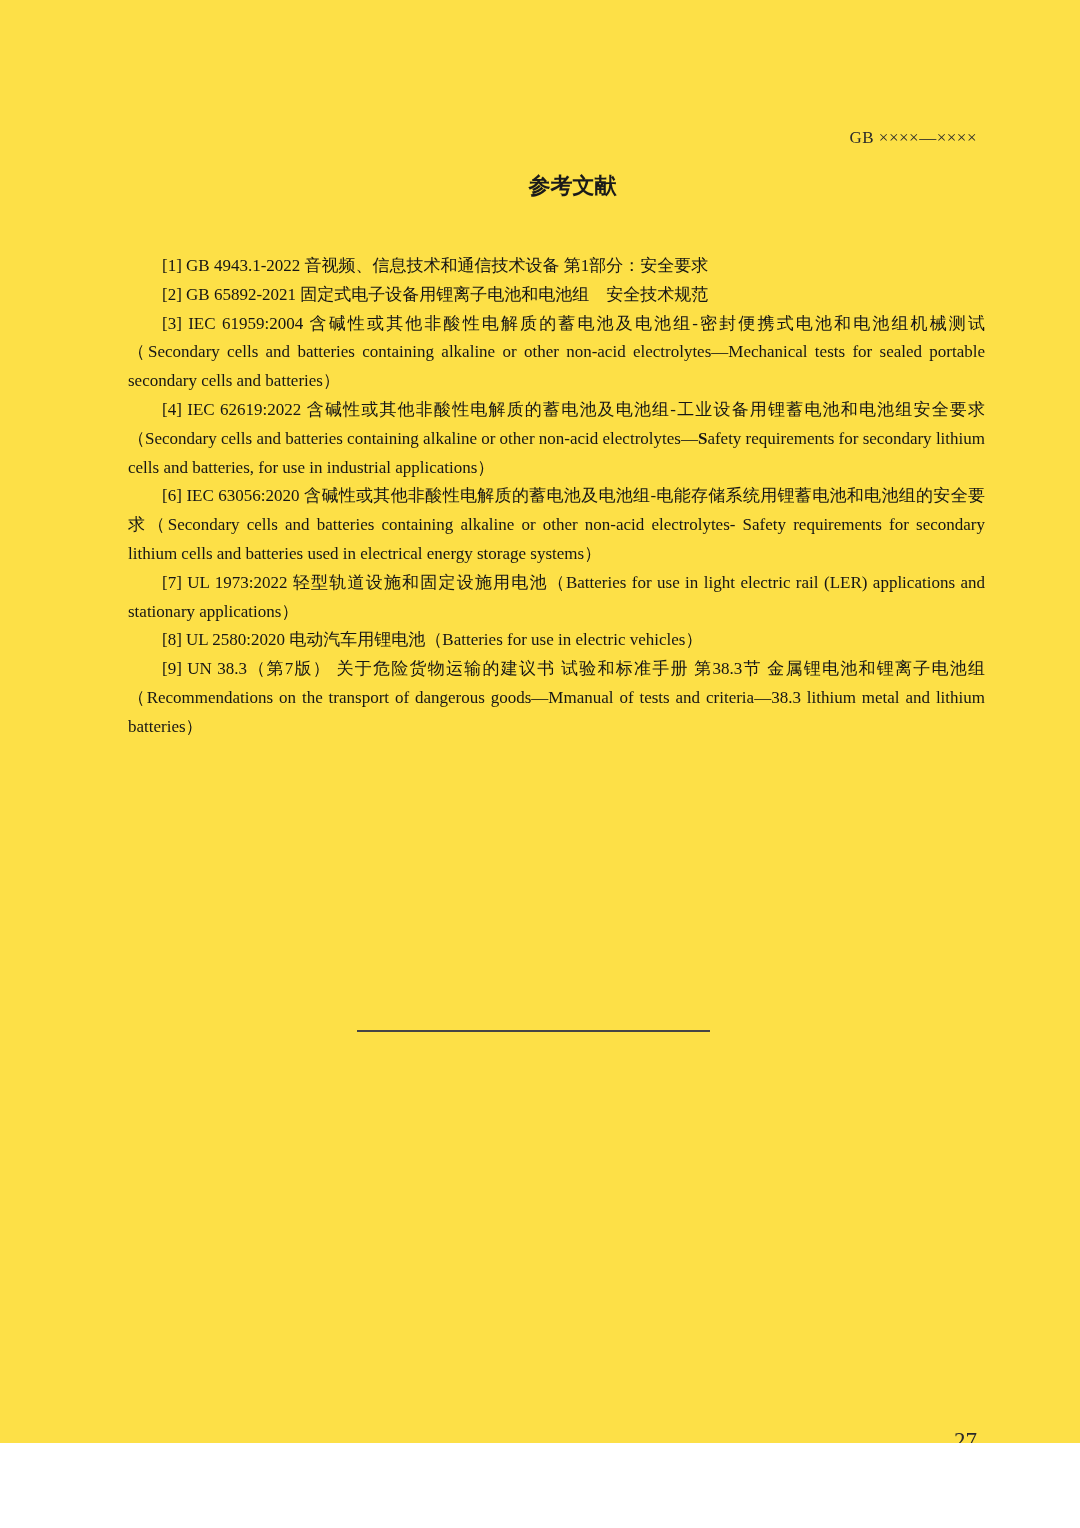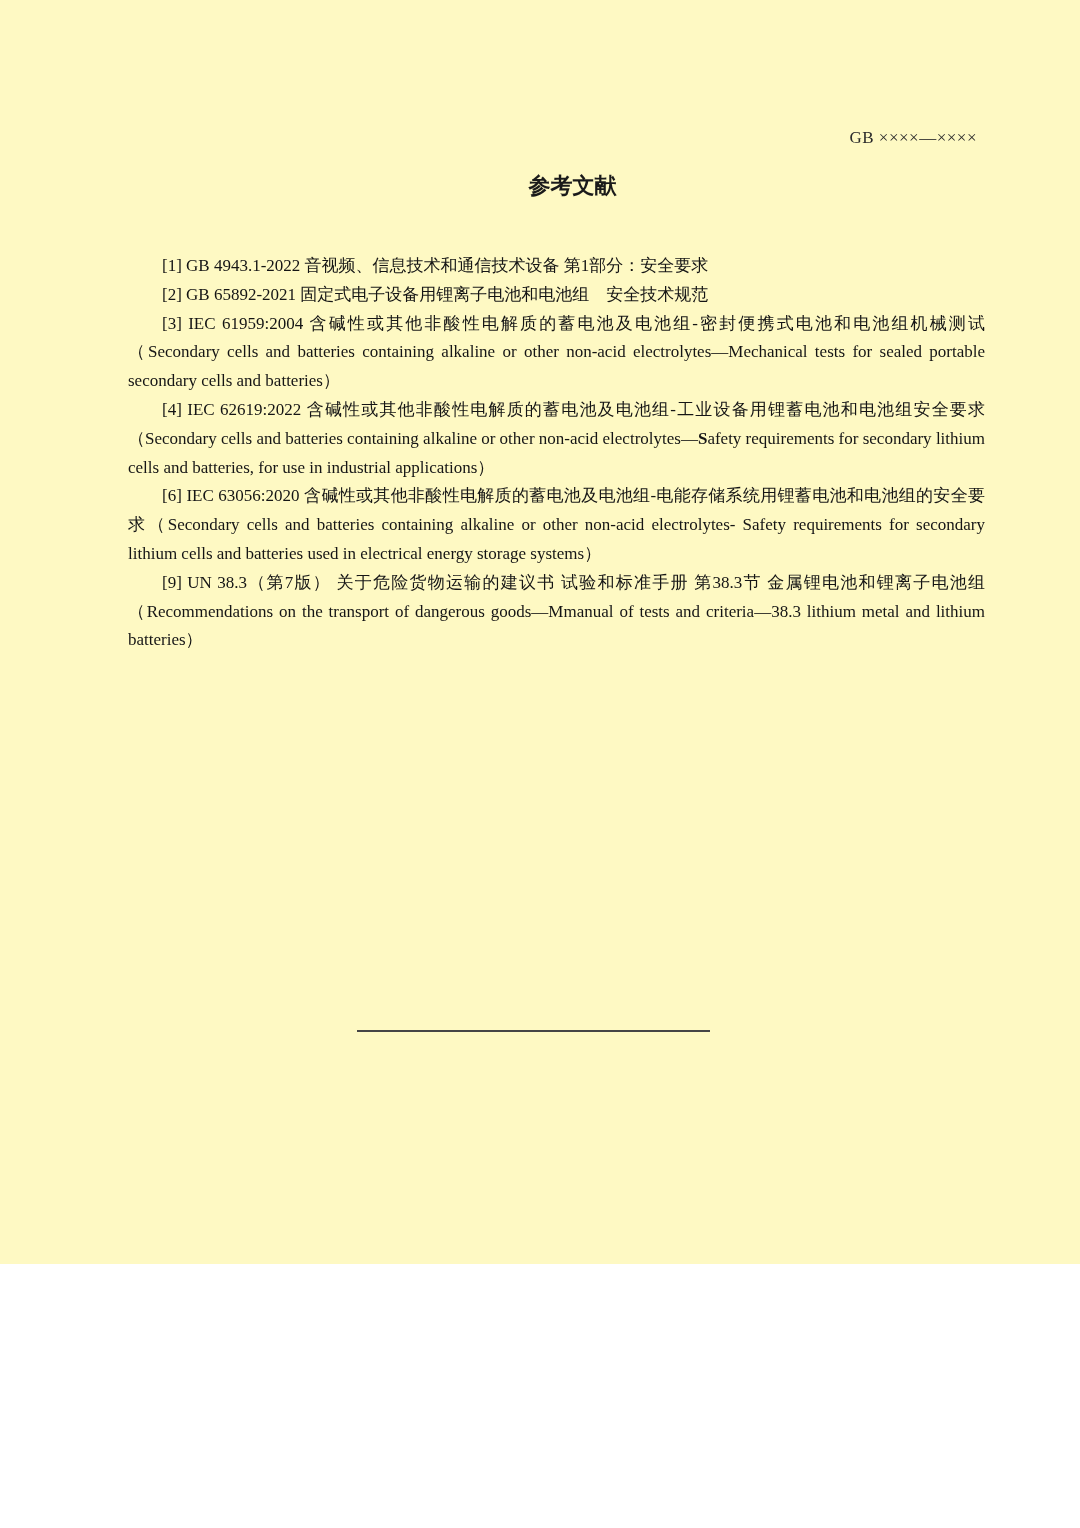--- a/index.html
+++ b/index.html
@@ -1,20 +1,20 @@
 <!DOCTYPE html>
 <html><head>
 <meta charset="utf-8">
 <style>
   html, body { margin: 0; padding: 0; background: #ffffff; }
   .page {
     position: relative;
     width: 1080px;
-    height: 1264px;
-    background: #fef9c3;
+    height: 1443px;
+    background: #fde047;
     overflow: hidden;
     font-family: "Liberation Serif", "DejaVu Serif", serif;
     color: #1c1c1c;
   }
   .std-no {
     position: absolute;
     top: 128px;
     right: 103px;
     font-size: 17px;
     letter-spacing: 0.5px;
@@ -94,20 +94,22 @@
   <div class="std-no">GB ××××—××××</div>
 
   <h1 class="doc-title">参考文献</h1>
 
   <div class="refs" id="refs">
       <p><span>[1] GB 4943.1-2022 音视频、信息技术和通信技术设备 第1部分：安全要求</span></p>
       <p><span>[2] GB 65892-2021 固定式电子设备用锂离子电池和电池组　安全技术规范</span></p>
       <p><span>[3] IEC 61959:2004 含碱性或其他非酸性电解质的蓄电池及电池组-密封便携式电池和电池组机械测试（Secondary cells and batteries containing alkaline or other non-acid electrolytes—Mechanical tests for sealed portable secondary cells and batteries）</span></p>
       <p><span>[4] IEC 62619:2022 含碱性或其他非酸性电解质的蓄电池及电池组-工业设备用锂蓄电池和电池组安全要求（Secondary cells and batteries containing alkaline or other non-acid electrolytes—</span><span style="font-weight: bold;">S</span><span>afety requirements for secondary lithium cells and batteries, for use in industrial applications）</span></p>
       <p><span>[6] IEC 63056:2020 含碱性或其他非酸性电解质的蓄电池及电池组-电能存储系统用锂蓄电池和电池组的安全要求（Secondary cells and batteries containing alkaline or other non-acid electrolytes- Safety requirements for secondary lithium cells and batteries used in electrical energy storage systems）</span></p>
+      <p><span>[7] UL 1973:2022 轻型轨道设施和固定设施用电池（Batteries for use in light electric rail (LER) applications and stationary applications）</span></p>
+      <p><span>[8] UL 2580:2020 电动汽车用锂电池（Batteries for use in electric vehicles）</span></p>
       <p><span>[9] UN 38.3（第7版） 关于危险货物运输的建议书 试验和标准手册 第38.3节 金属锂电池和锂离子电池组（Recommendations on the transport of dangerous goods—Mmanual of tests and criteria—38.3 lithium metal and lithium batteries）</span></p>
     </div>
 
   <div class="sep"></div>
 
   <div class="pageno">27</div>
 
   <div class="logo" id="logo" style="color: rgb(230, 0, 18);">
     <span class="logo-latin">ESCN</span>
     <span class="logo-cn">中国储能网</span>

